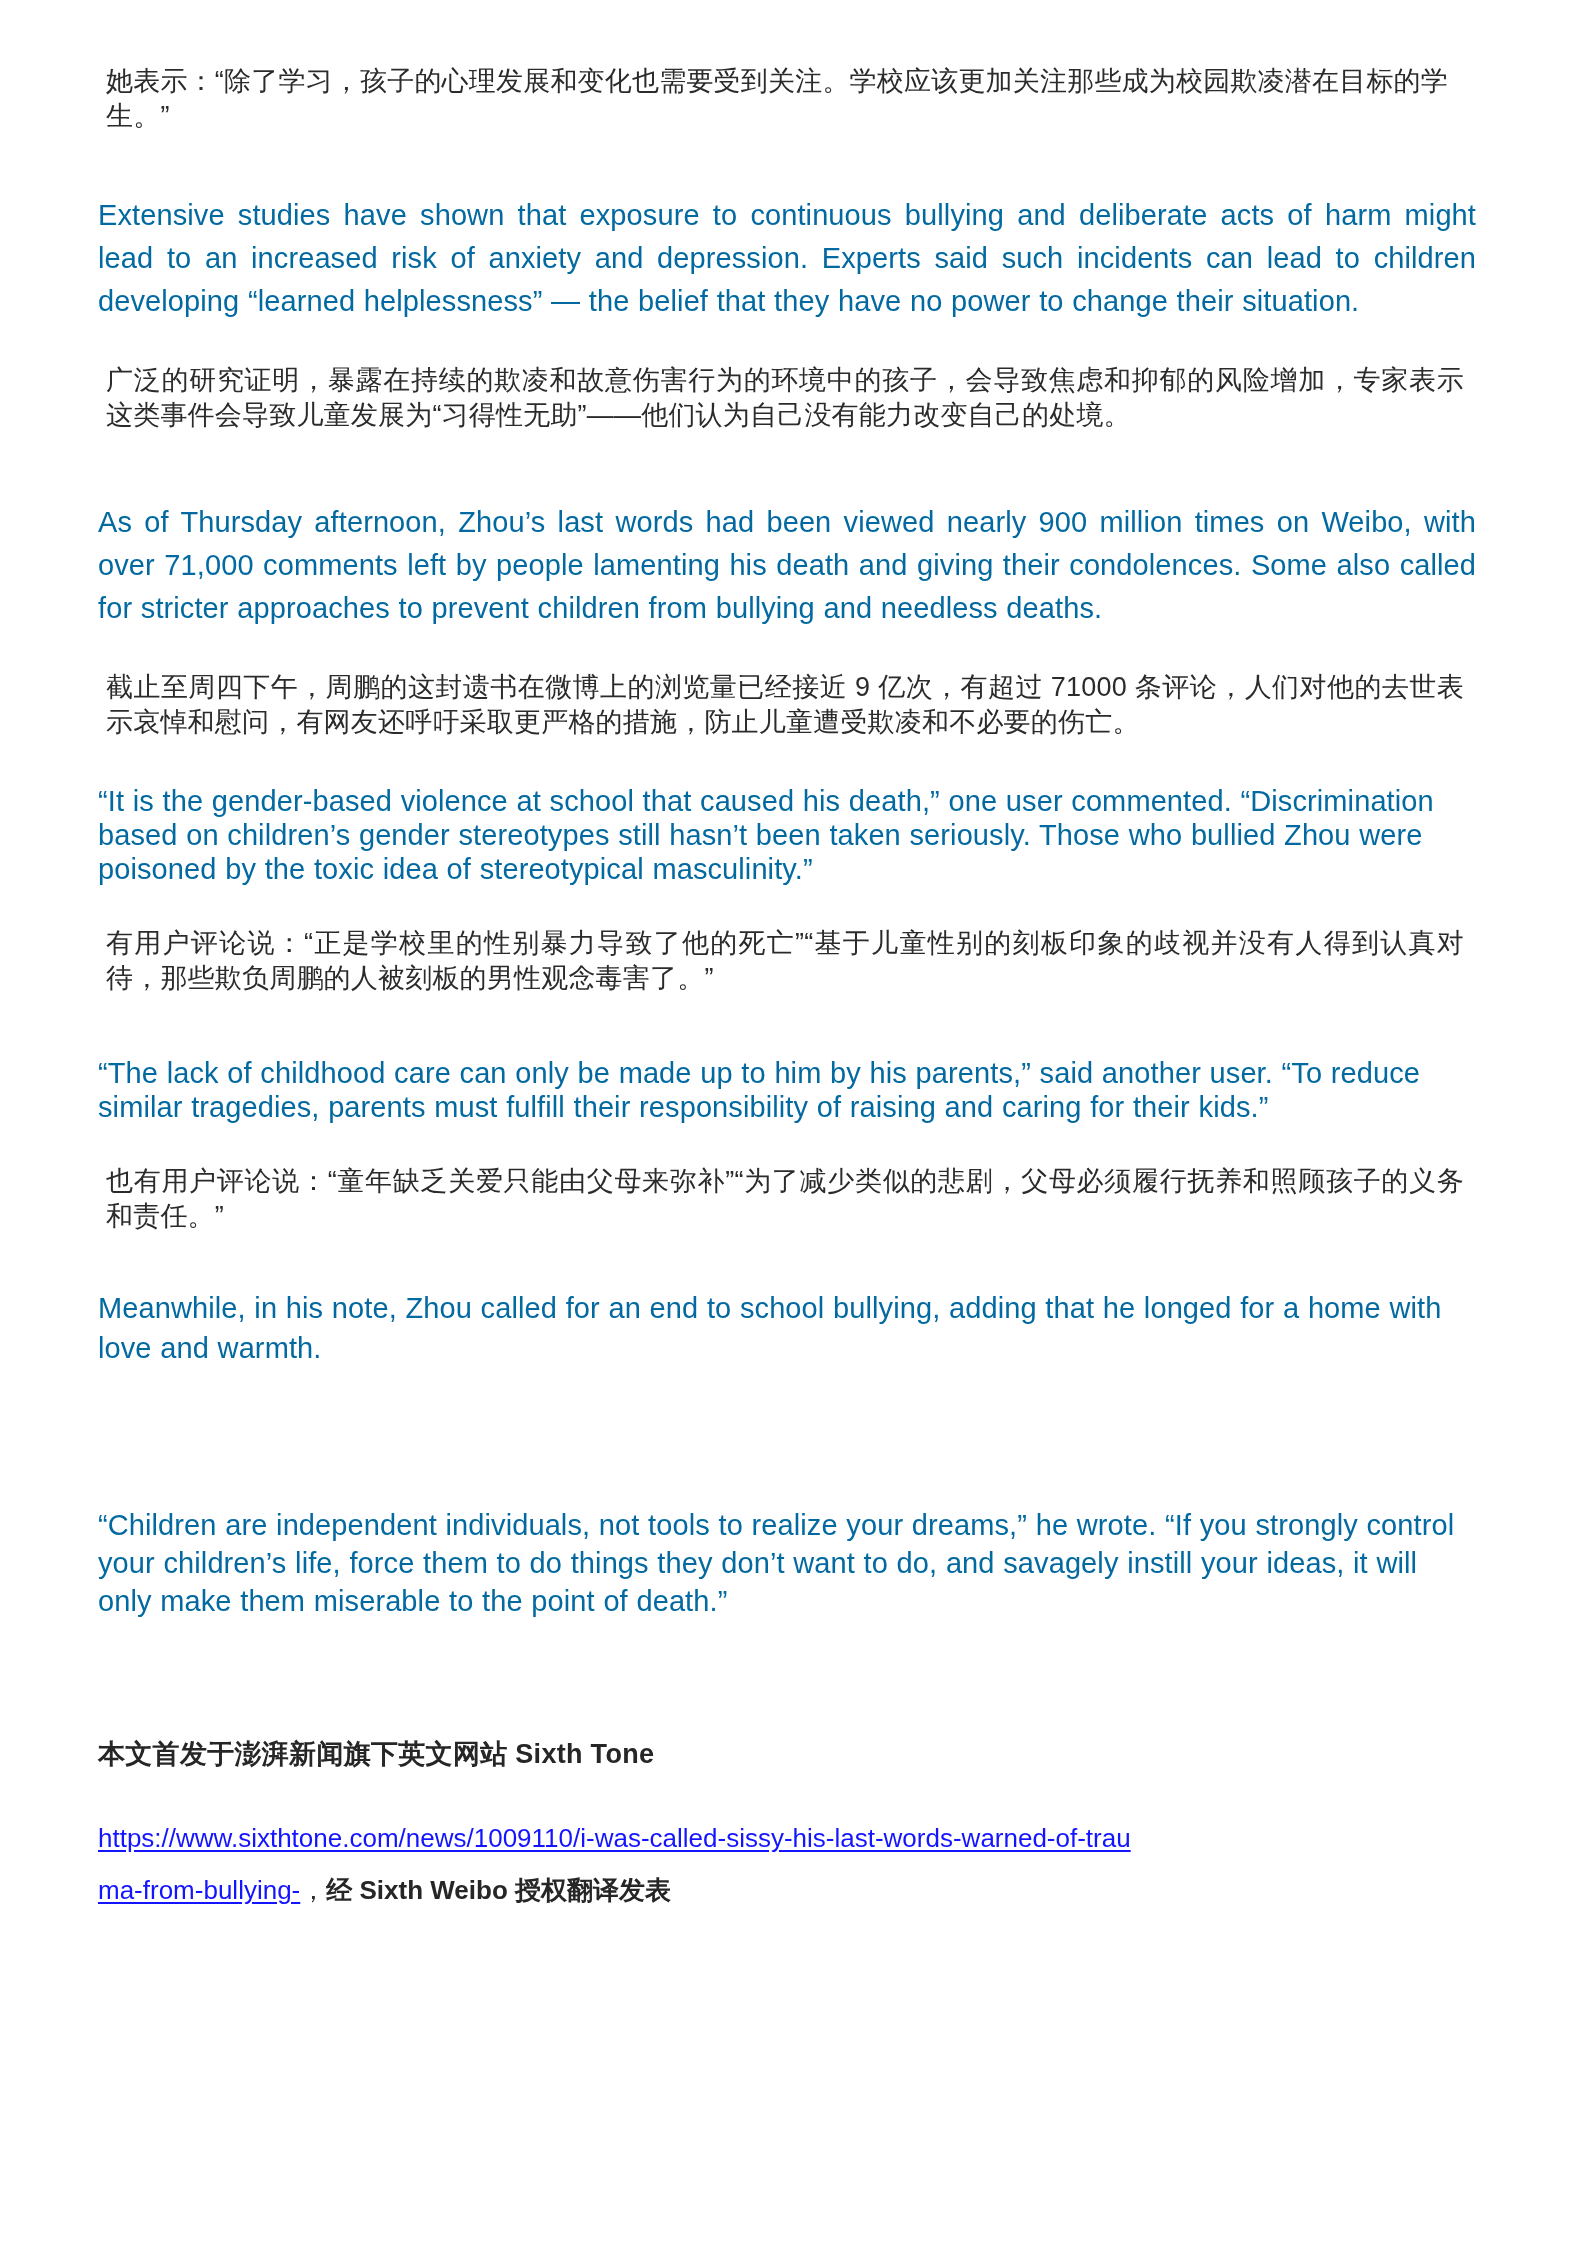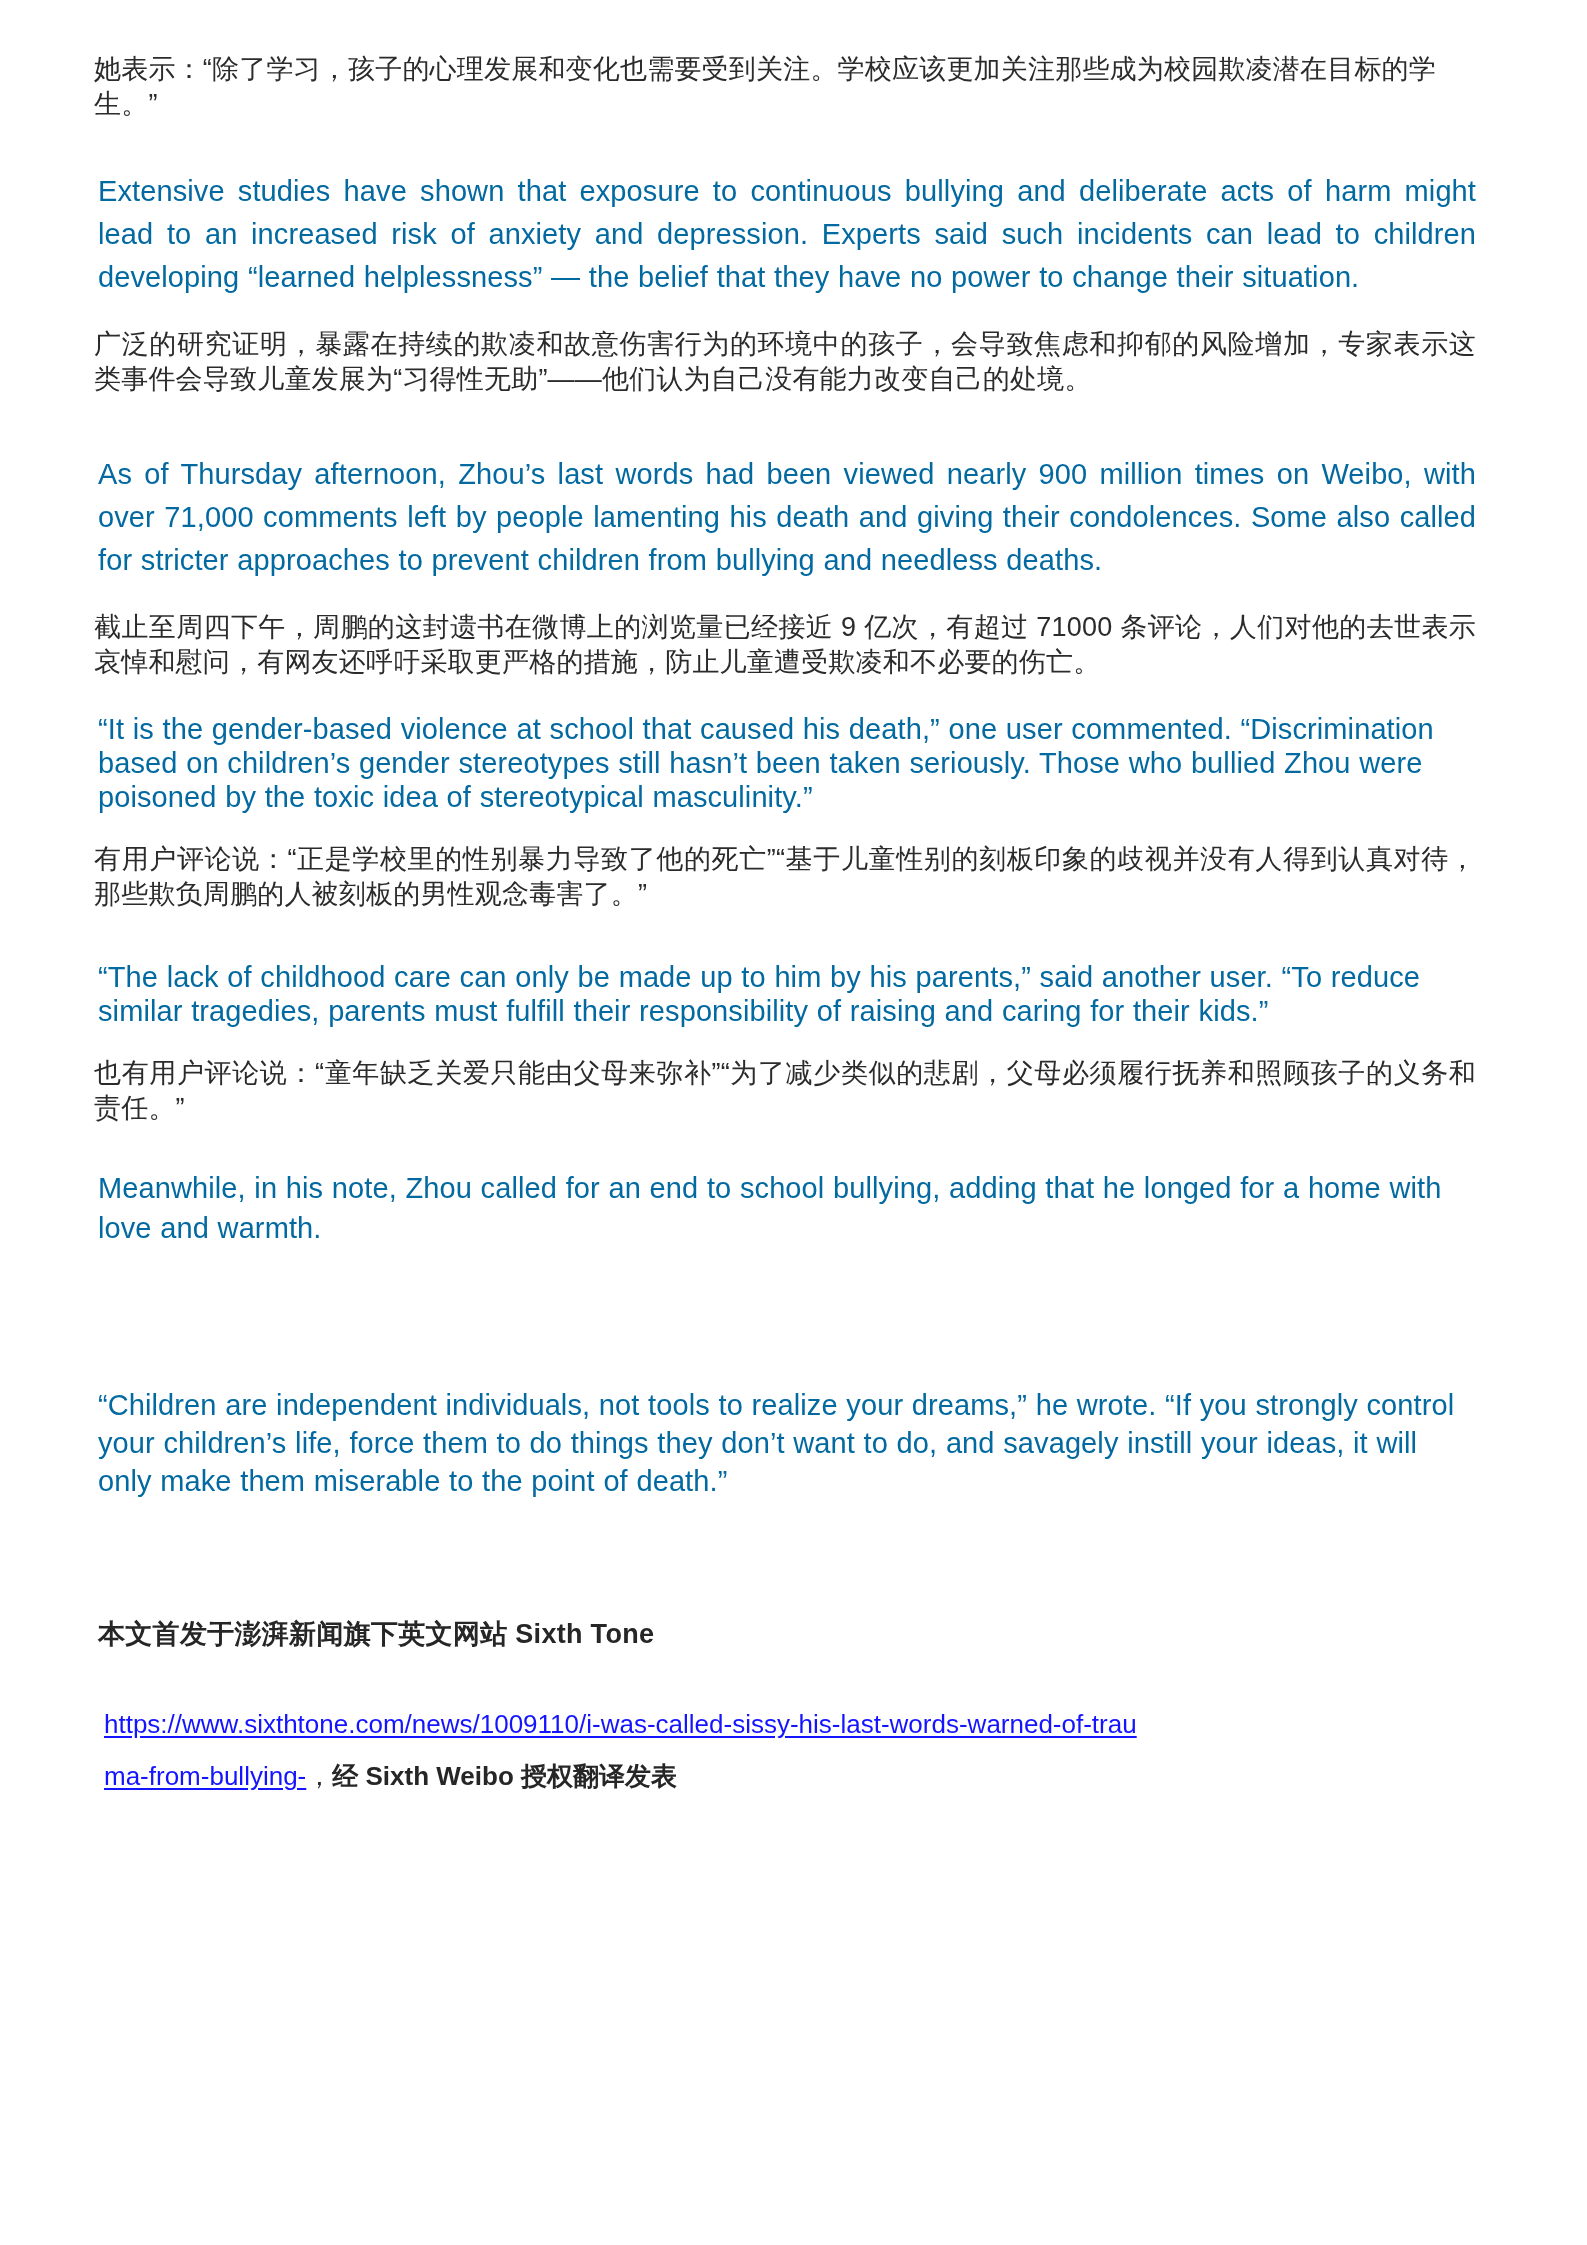--- a/index.html
+++ b/index.html
@@ -38,21 +38,21 @@
     text-align: justify;
     text-justify: inter-word;
     word-spacing: 0.5px;
   }
   p.en.noj {
     text-align: left;
   }
 
   
   p.zh {
-    margin: 0;
+    margin: 12px;
     font-size: 27px;
     line-height: 35px;
     color: #2b2b2b;
     text-align: justify;
     letter-spacing: 0.2px;
   }
   p.zh.noj {
     text-align: left;
   }
   .gap-20 { height: 20px; }
@@ -68,21 +68,21 @@
   .source-heading {
     margin: 4px;
     font-size: 27px;
     line-height: 36px;
     font-weight: bold;
     color: #262626;
     letter-spacing: 0.3px;
   }
 
   .link-block {
-    margin: 10px;
+    margin: 4px;
     font-size: 26px;
     line-height: 52px;
     color: #2b2b2b;
   }
   a.doc-link {
     color: #1414ff;
     text-decoration: underline;
     text-underline-offset: 3px;
     word-break: break-all;
   }

